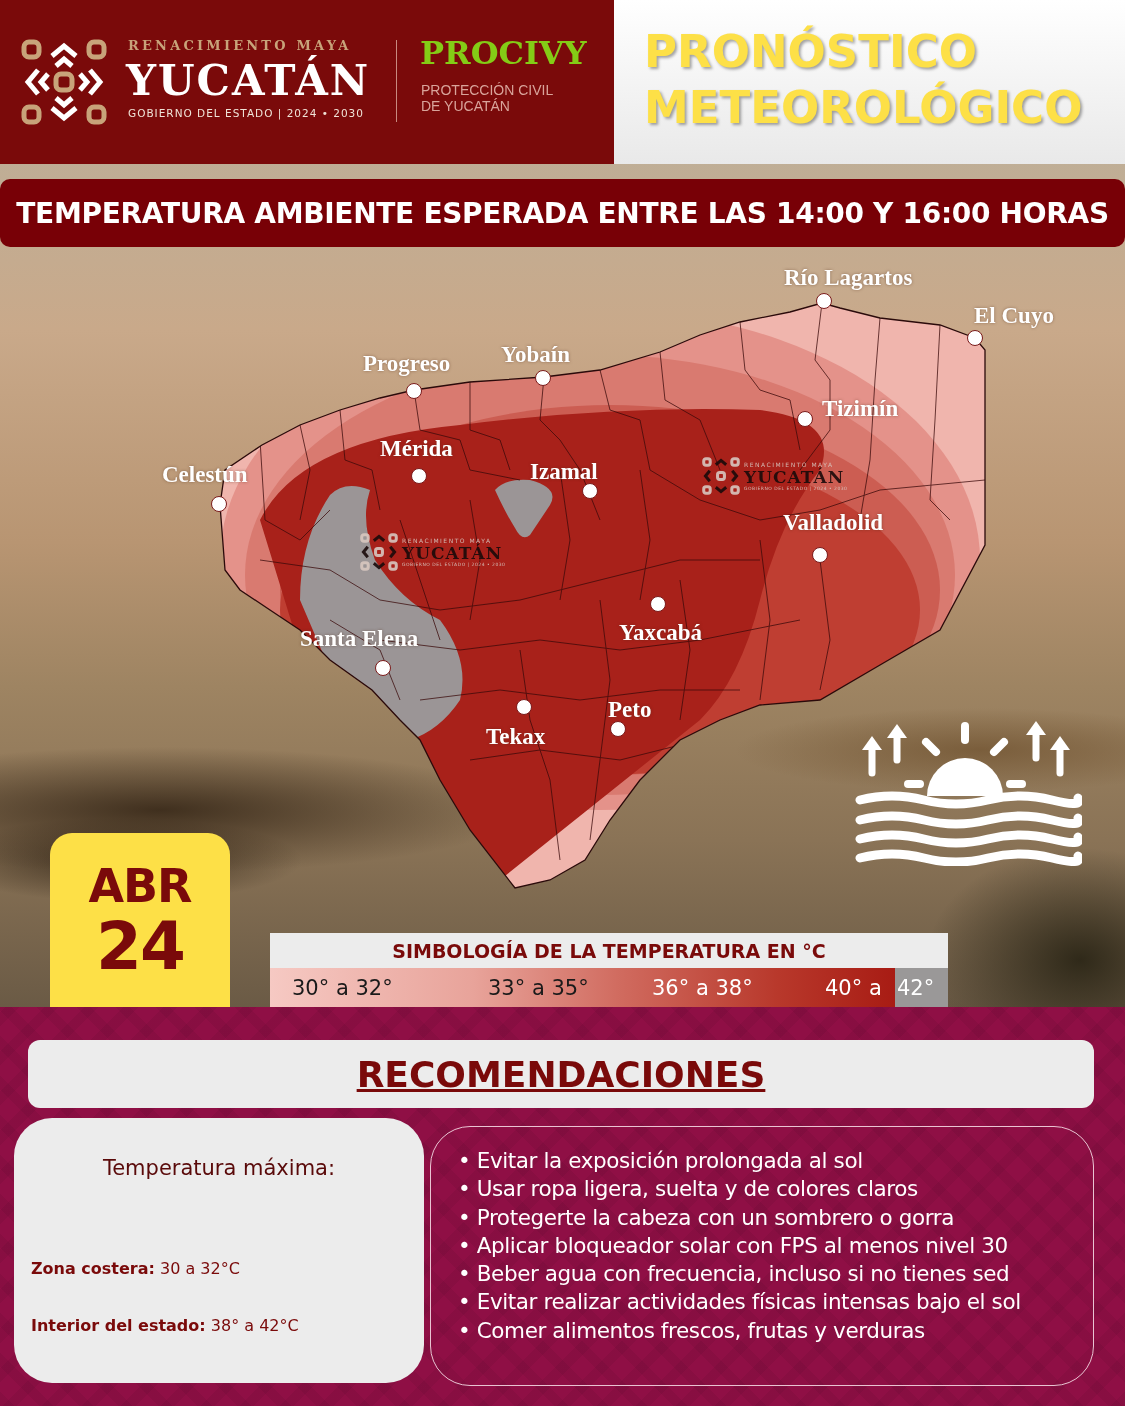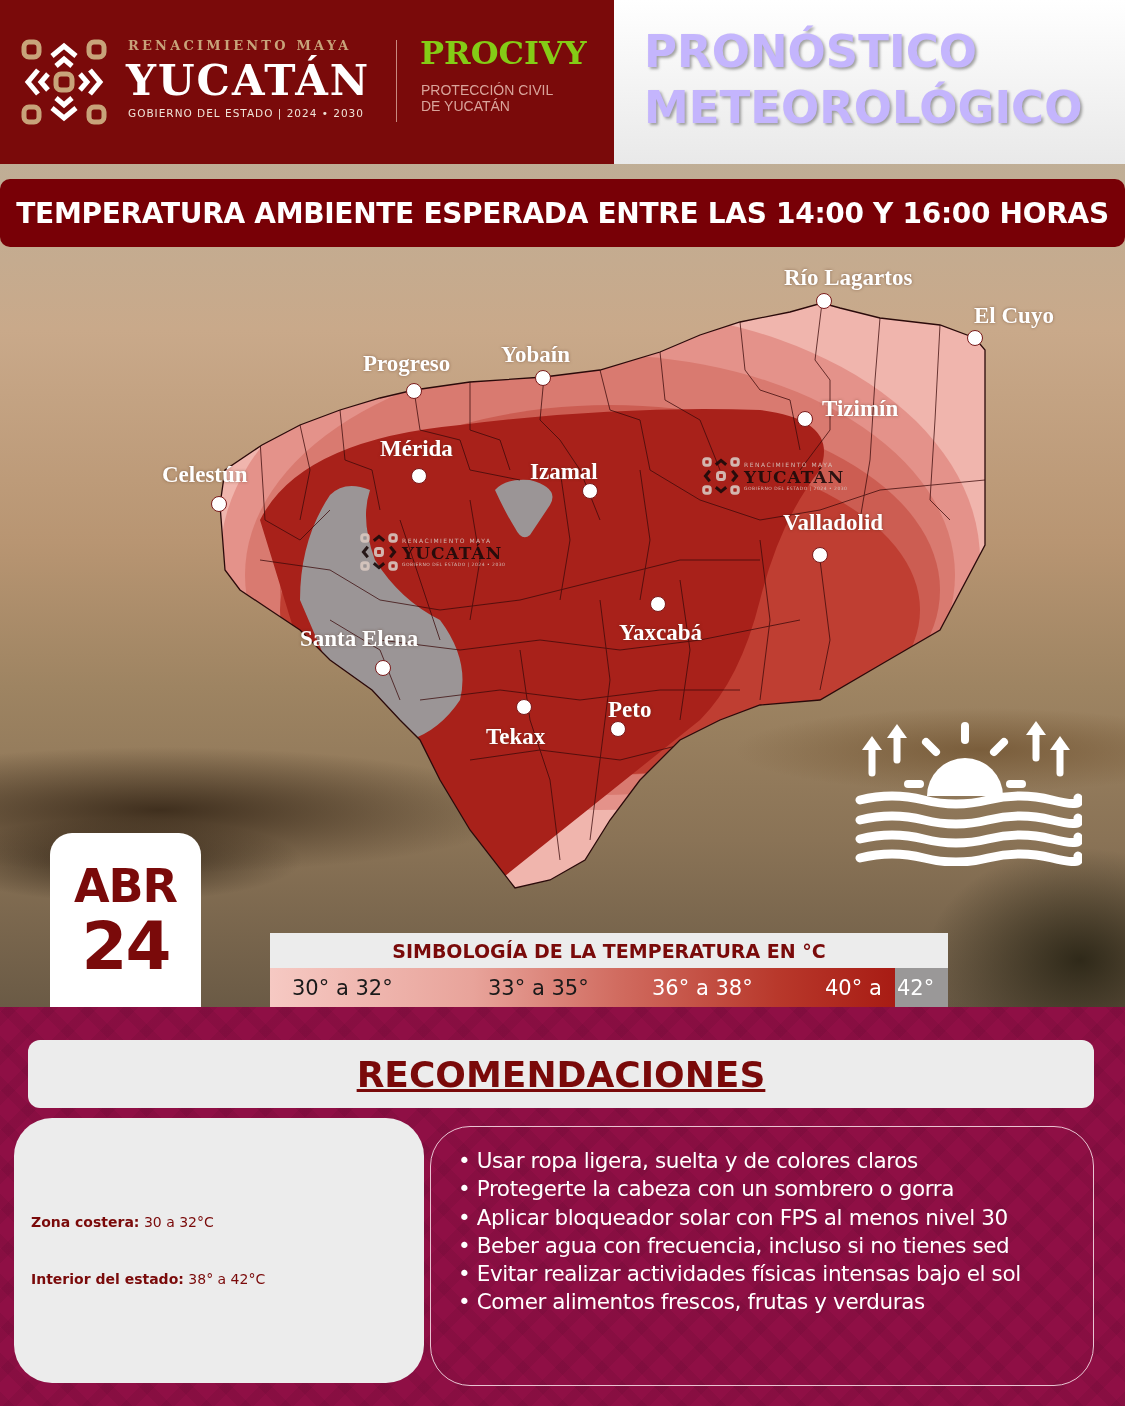--- a/index.html
+++ b/index.html
@@ -54,21 +54,21 @@
     font-family: "DejaVu Serif", serif; font-size: 32px; font-weight: bold; color: #84cc16;
   }
   .procivy-sub {
     position: absolute; left: 421px; top: 82px; width: 170px;
     font-family: "Liberation Sans", sans-serif; font-size: 14px; line-height: 16px;
     color: #d9a49b;
   }
   .main-title {
     position: absolute; left: 644px; top: 24px; width: 470px;
     font-family: "DejaVu Sans", sans-serif; font-weight: bold; font-size: 45px; line-height: 56px;
-    color: #c4b5fd; letter-spacing: 0px;
+    color: #fde047; letter-spacing: 0px;
     text-shadow: 2px 2px 3px rgba(0,0,0,0.35);
   }
   
   .banner {
     position: absolute; left: 0; top: 179px; width: 1125px; height: 68px;
     background: #780006; border-radius: 10px;
     display: flex; align-items: center; justify-content: center;
   }
   .banner span {
     font-family: "DejaVu Sans", sans-serif; font-weight: bold; font-size: 28px;
@@ -87,22 +87,22 @@
   }
   .watermark { position: absolute; display: flex; align-items: center; gap: 4px; opacity: 0.9; }
   .watermark .wm-text { display: flex; flex-direction: column; }
   .watermark .wm-small { font-family: "DejaVu Sans", sans-serif; font-size: 6px; letter-spacing: 1.5px; color: #d8c7c0; }
   .watermark .wm-big { font-family: "DejaVu Serif", serif; font-weight: bold; font-size: 17px; color: #1a0a0a; letter-spacing: 1px; line-height: 18px; }
   .watermark .wm-tiny { font-family: "DejaVu Sans", sans-serif; font-size: 4.5px; color: #d8c7c0; letter-spacing: 0.5px; }
   
   .heat-icon { position: absolute; left: 852px; top: 718px; width: 230px; height: 148px; }
   
   .date-card {
-    position: absolute; left: 50px; top: 833px; width: 151px; height: 175px;
-    background: #ffffff; border-radius: 22px 22px 0 0;
+    position: absolute; left: 50px; top: 833px; width: 180px; height: 175px;
+    background: #fde047; border-radius: 22px 22px 0 0;
     display: flex; flex-direction: column; align-items: center;
   }
   .date-month {
     margin-top: 28px; font-family: "DejaVu Sans", sans-serif; font-weight: bold;
     font-size: 46px; color: #7a0a0a; letter-spacing: -1px; line-height: 50px;
   }
   .date-day {
     font-family: "DejaVu Sans", sans-serif; font-weight: bold;
     font-size: 66px; color: #7a0a0a; line-height: 72px; letter-spacing: -2px;
   }
@@ -141,22 +141,22 @@
   }
   .temp-card {
     position: absolute; left: 14px; top: 1118px; width: 410px; height: 265px;
     background: #ececec; border-radius: 38px;
   }
   .temp-title {
     position: absolute; left: 0; top: 38px; width: 100%; text-align: center;
     font-family: "DejaVu Sans", sans-serif; font-size: 21px; color: #5a0a0a;
   }
   .temp-row {
-    position: absolute; left: 17px; font-family: "DejaVu Sans", sans-serif; font-size: 14px;
-    color: #7a0a0a; white-space: nowrap;
+    position: absolute; left: 17px; font-family: "DejaVu Sans", sans-serif; font-size: 16px;
+    color: #7a0a0a; white-space: nowrap; margin-top: 45px;
   }
   .temp-row b { font-weight: bold; }
   .temp-row .val { font-weight: normal; }
   .reco-list {
     position: absolute; left: 430px; top: 1126px; width: 664px; height: 260px;
     border: 1.5px solid #e9c4d2; border-radius: 40px;
     padding: 20px 0 0 27px;
   }
   .reco-item {
     font-family: "DejaVu Sans", sans-serif; font-size: 21.5px; color: #ffffff;
@@ -370,30 +370,32 @@
     <span class="legend-label" style="left:627px;color:#ffffff;">42°</span>
   </div>
 </div>
 
 <div class="bottom-bg"></div>
 <div class="reco-header">
   <span>RECOMENDACIONES</span>
 </div>
 
 <div class="temp-card">
+  <div class="temp-title">Temperatura máxima:</div>
   <div class="temp-row" style="top:96px;">
     <b>Zona costera:</b>
     <span class="val">30 a 32°C</span>
   </div>
   <div class="temp-row" style="top:153px;">
     <b>Interior del estado:</b>
     <span class="val">38° a 42°C</span>
   </div>
 </div>
 
 <div class="reco-list">
+  <div class="reco-item">Evitar la exposición prolongada al sol</div>
   <div class="reco-item">Usar ropa ligera, suelta y de colores claros</div>
   <div class="reco-item">Protegerte la cabeza con un sombrero o gorra</div>
   <div class="reco-item">Aplicar bloqueador solar con FPS al menos nivel 30</div>
   <div class="reco-item">Beber agua con frecuencia, incluso si no tienes sed</div>
   <div class="reco-item">Evitar realizar actividades físicas intensas bajo el sol</div>
   <div class="reco-item">Comer alimentos frescos, frutas y verduras</div>
 </div>
 
 </body></html>

